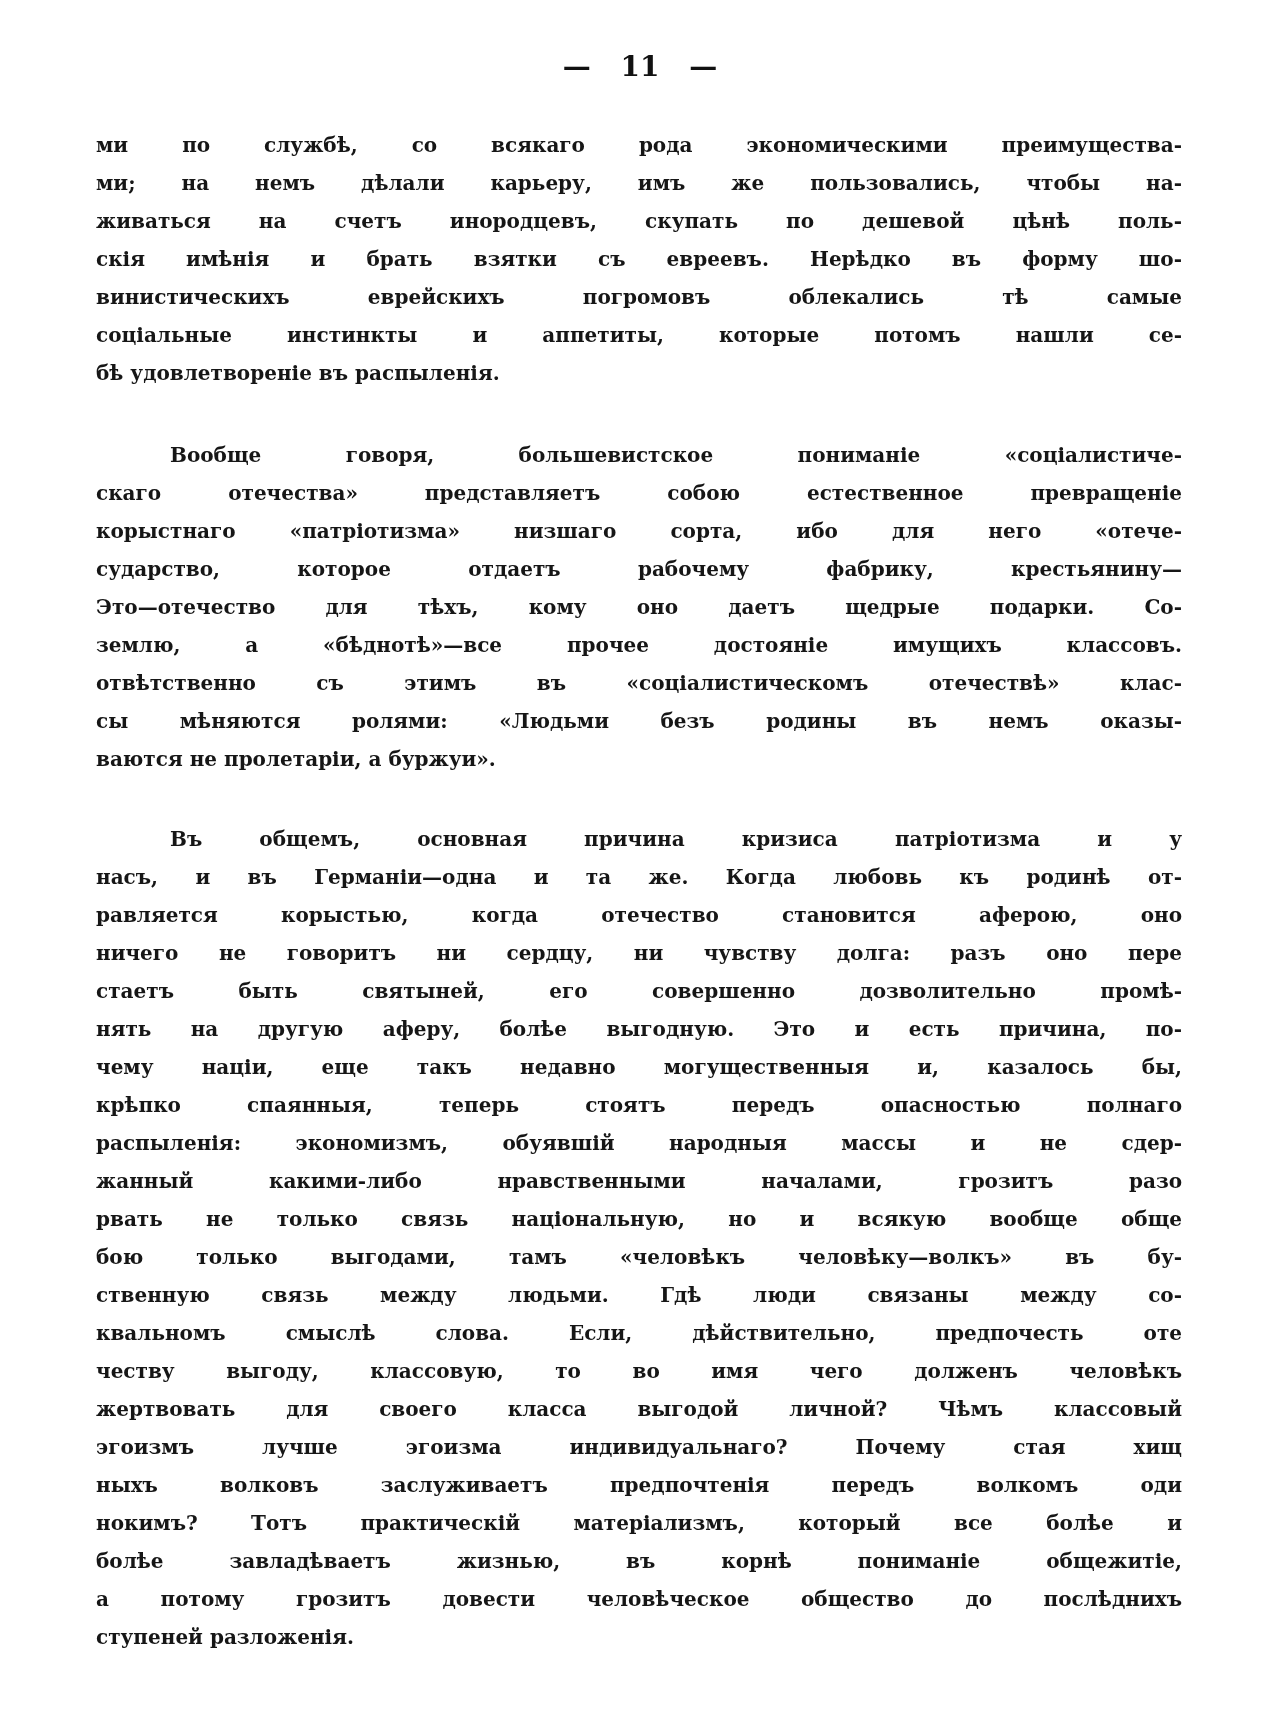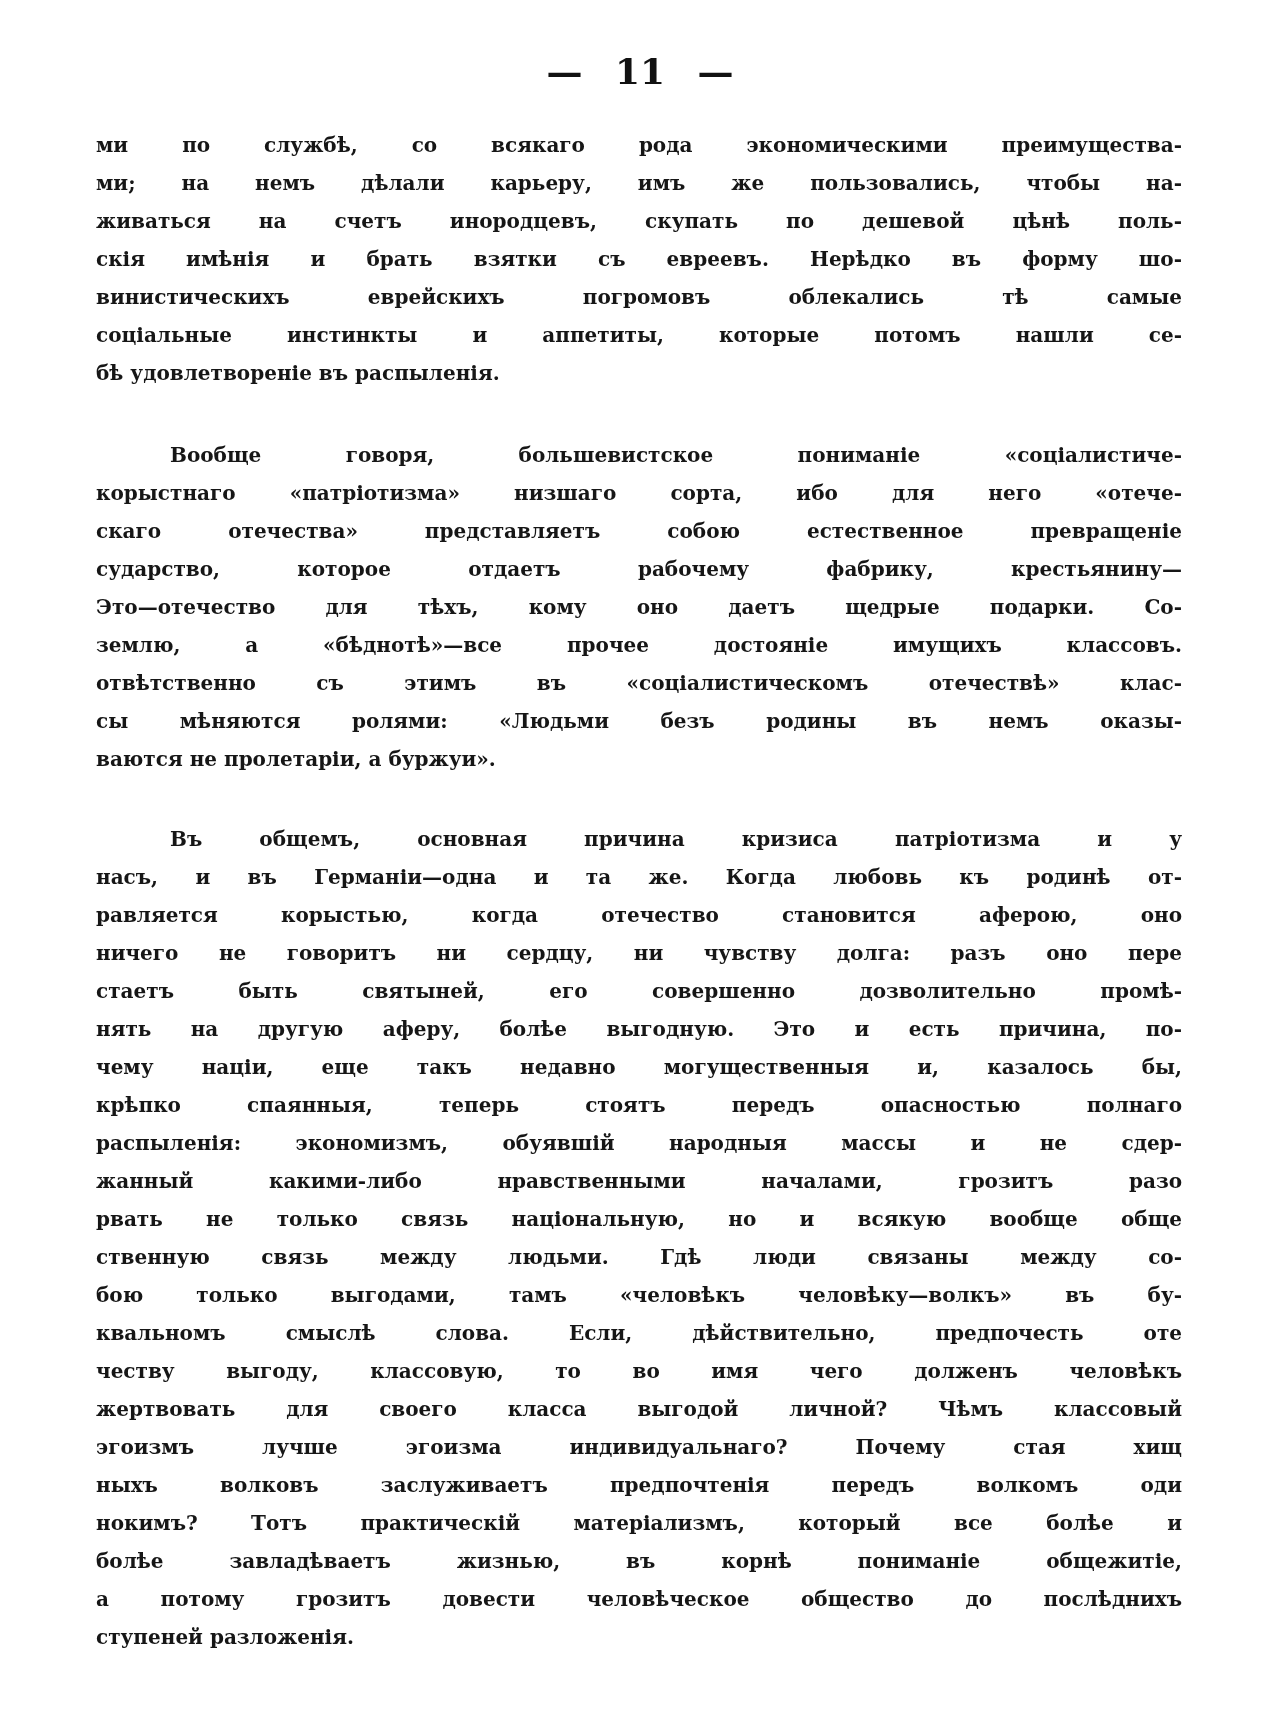--- a/index.html
+++ b/index.html
@@ -17,21 +17,21 @@
     font-family: "DejaVu Serif", "Liberation Serif", serif;
     font-weight: 700;
     overflow: hidden;
   }
   .page-number {
     position: absolute;
     top: 50px;
     left: 0;
     width: 100%;
     text-align: center;
-    font-size: 36px;
+    font-size: 28px;
     word-spacing: 20px;
     color: #111;
   }
   .text-block {
     position: absolute;
     left: 96px;
     top: 126px;
     width: 1086px;
     font-size: 20px;
     line-height: 38px;
@@ -68,43 +68,43 @@
         <div class="line">ми по службѣ, со всякаго рода экономическими преимущества-</div>
         <div class="line">ми; на немъ дѣлали карьеру, имъ же пользовались, чтобы на-</div>
         <div class="line">живаться на счетъ инородцевъ, скупать по дешевой цѣнѣ поль-</div>
         <div class="line">скія имѣнія и брать взятки съ евреевъ. Нерѣдко въ форму шо-</div>
         <div class="line">винистическихъ еврейскихъ погромовъ облекались тѣ самые</div>
         <div class="line">соціальные инстинкты и аппетиты, которые потомъ нашли се-</div>
         <div class="line last">бѣ удовлетвореніе въ распыленія.</div>
       </div>
       <div class="paragraph">
         <div class="line indent">Вообще говоря, большевистское пониманіе «соціалистиче-</div>
+        <div class="line">скаго отечества» представляетъ собою естественное превращеніе</div>
         <div class="line">корыстнаго «патріотизма» низшаго сорта, ибо для него «отече-</div>
-        <div class="line">скаго отечества» представляетъ собою естественное превращеніе</div>
         <div class="line">сударство, которое отдаетъ рабочему фабрику, крестьянину—</div>
         <div class="line">Это—отечество для тѣхъ, кому оно даетъ щедрые подарки. Со-</div>
         <div class="line">землю, а «бѣднотѣ»—все прочее достояніе имущихъ классовъ.</div>
         <div class="line">отвѣтственно съ этимъ въ «соціалистическомъ отечествѣ» клас-</div>
         <div class="line">сы мѣняются ролями: «Людьми безъ родины въ немъ оказы-</div>
         <div class="line last">ваются не пролетаріи, а буржуи».</div>
       </div>
       <div class="paragraph">
         <div class="line indent">Въ общемъ, основная причина кризиса патріотизма и у</div>
         <div class="line">насъ, и въ Германіи—одна и та же. Когда любовь къ родинѣ от-</div>
         <div class="line">равляется корыстью, когда отечество становится аферою, оно</div>
         <div class="line">ничего не говоритъ ни сердцу, ни чувству долга: разъ оно пере</div>
         <div class="line">стаетъ быть святыней, его совершенно дозволительно промѣ-</div>
         <div class="line">нять на другую аферу, болѣе выгодную. Это и есть причина, по-</div>
         <div class="line">чему націи, еще такъ недавно могущественныя и, казалось бы,</div>
         <div class="line">крѣпко спаянныя, теперь стоятъ передъ опасностью полнаго</div>
         <div class="line">распыленія: экономизмъ, обуявшій народныя массы и не сдер-</div>
         <div class="line">жанный какими-либо нравственными началами, грозитъ разо</div>
         <div class="line">рвать не только связь національную, но и всякую вообще обще</div>
+        <div class="line">бою только выгодами, тамъ «человѣкъ человѣку—волкъ» въ бу-</div>
         <div class="line">ственную связь между людьми. Гдѣ люди связаны между со-</div>
-        <div class="line">бою только выгодами, тамъ «человѣкъ человѣку—волкъ» въ бу-</div>
         <div class="line">квальномъ смыслѣ слова. Если, дѣйствительно, предпочесть оте</div>
         <div class="line">честву выгоду, классовую, то во имя чего долженъ человѣкъ</div>
         <div class="line">жертвовать для своего класса выгодой личной? Чѣмъ классовый</div>
         <div class="line">эгоизмъ лучше эгоизма индивидуальнаго? Почему стая хищ</div>
         <div class="line">ныхъ волковъ заслуживаетъ предпочтенія передъ волкомъ оди</div>
         <div class="line">нокимъ? Тотъ практическій матеріализмъ, который все болѣе и</div>
         <div class="line">болѣе завладѣваетъ жизнью, въ корнѣ пониманіе общежитіе,</div>
         <div class="line">а потому грозитъ довести человѣческое общество до послѣднихъ</div>
         <div class="line last">ступеней разложенія.</div>
       </div>

